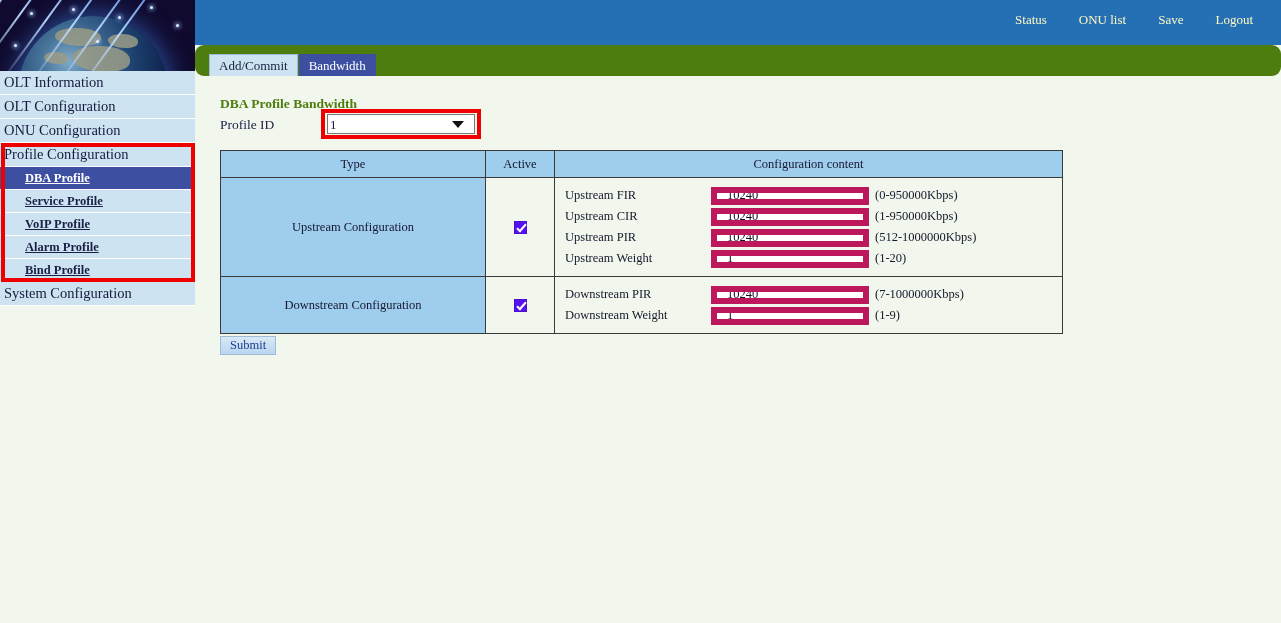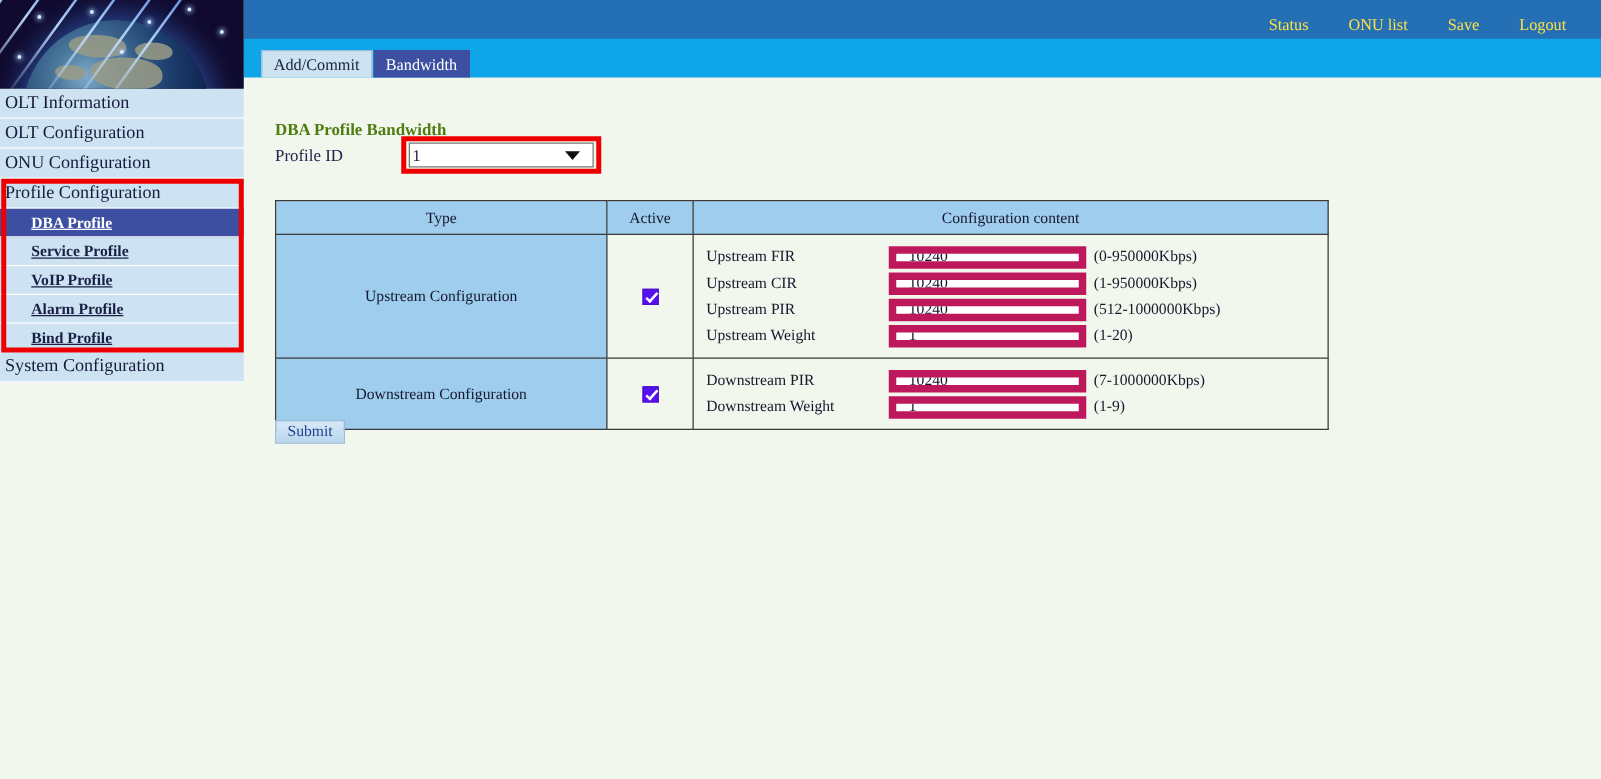--- a/index.html
+++ b/index.html
@@ -137,38 +137,39 @@
     z-index: 1;
   }
   #topnav {
     position: absolute;
     right: 12px;
     top: 12px;
     display: flex;
     gap: 0px;
   }
   #topnav a {
-    color: #fde047;
+    color: #fef9c3;
     font-family: "Liberation Serif", serif;
     font-size: 13px;
     text-decoration: none;
     padding: 0 16px;
     white-space: nowrap;
     cursor: pointer;
   }
 
   
   #tabstrip {
     position: absolute;
     left: 195px;
-    top: 31px;
+    top: 45px;
     width: 1086px;
     height: 31px;
-    background: #0ea5e9;
+    background: #4d7c0f;
     z-index: 1;
+    border-radius: 9px;
   }
   #tabstrip .tabs {
     position: absolute;
     left: 14px;
     bottom: 0;
     display: flex;
   }
   .tab {
     box-sizing: border-box;
     height: 22px;
@@ -262,21 +263,21 @@
     height: 30px;
     border: 4px solid #ee0000;
     box-sizing: border-box;
     pointer-events: none;
   }
 
   
   #cfg-table {
     position: absolute;
     left: 25px;
-    top: 84px;
+    top: 74px;
     width: 842px;
     border-collapse: collapse;
     background: #f2f7ed;
     table-layout: fixed;
   }
   #cfg-table th {
     border: 1px solid #3a3a3a;
     background: #9ecdee;
     font-family: "Liberation Serif", serif;
     font-size: 12.5px;

